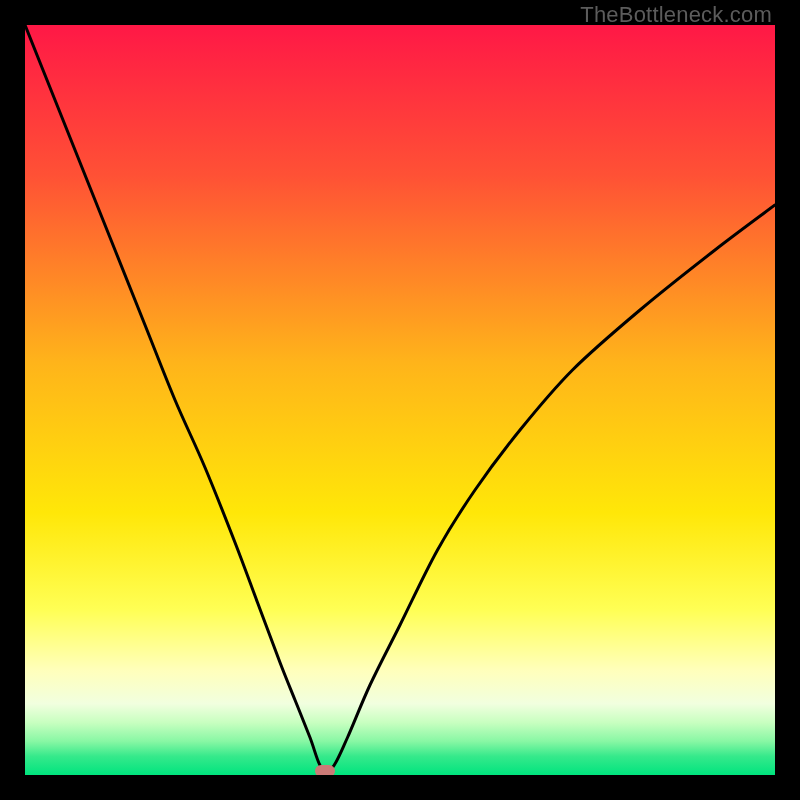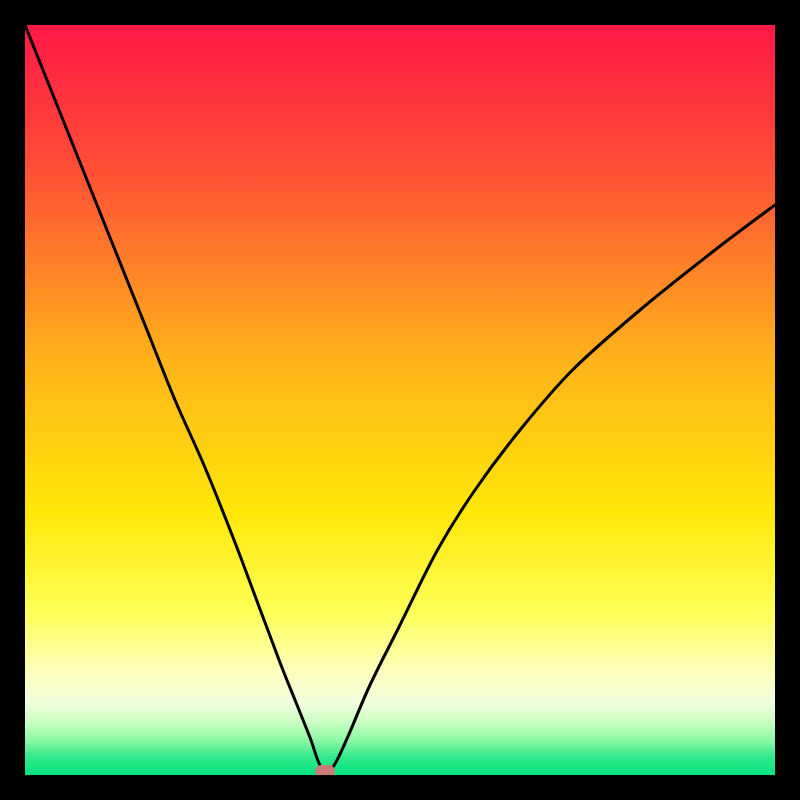--- a/index.html
+++ b/index.html
@@ -56,20 +56,21 @@
     background: #cb7a77;
     border-radius: 6px;
     z-index: 4;
     transform: translate(-50%, -50%);
   }
 </style>
 </head>
 <body>
 
 <div class="chart-container">
+  <div class="watermark">TheBottleneck.com</div>
   <div class="plot-area">
     <svg class="gradient-bg" viewBox="0 0 750 750" preserveAspectRatio="none">
       <defs>
         <linearGradient id="bg-grad" x1="0" y1="0" x2="0" y2="1">
             <stop offset="0%" stop-color="#ff1846"></stop>
             <stop offset="20%" stop-color="#ff5135"></stop>
             <stop offset="45%" stop-color="#ffb41a"></stop>
             <stop offset="65%" stop-color="#ffe708"></stop>
             <stop offset="78%" stop-color="#ffff55"></stop>
             <stop offset="86%" stop-color="#ffffbb"></stop>

